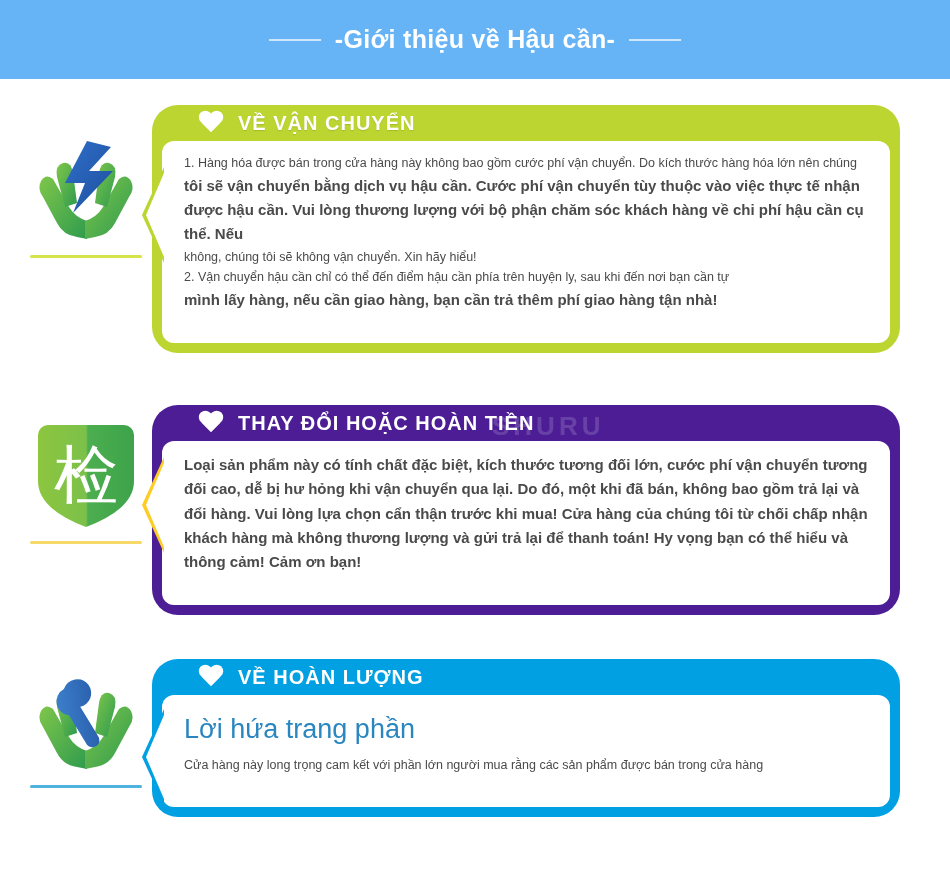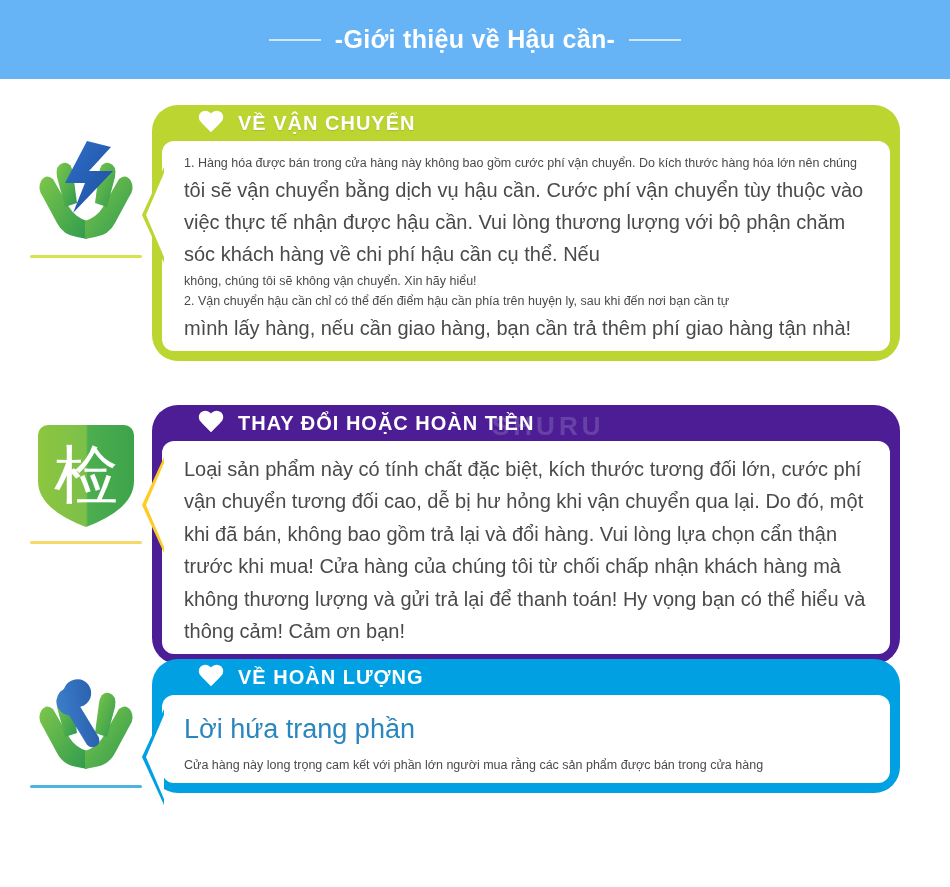--- a/index.html
+++ b/index.html
@@ -117,21 +117,21 @@
     font-weight: bold;
     letter-spacing: 4px;
     color: rgba(255,255,255,0.16);
     white-space: nowrap;
     z-index: 1;
   }
 
   .card-body {
     background: #ffffff;
     border-radius: 12px;
-    padding: 12px 22px 7px 22px;
+    padding: 12px 22px 31px 22px;
     box-sizing: border-box;
     position: relative;
   }
 
   
   .tail {
     position: absolute;
     left: -22px;
     width: 24px;
     height: 96px;
@@ -140,22 +140,23 @@
 
   .para {
     color: #4a4a4a;
     margin: 0;
   }
   .para.small {
     font-size: 12.5px;
     line-height: 1.65;
   }
   .para.big {
-    font-size: 20px;
+    font-size: 15px;
     line-height: 1.62;
+    font-weight: bold;
   }
   .promise {
     color: #2a86bf;
     font-size: 27px;
     margin: 6px 0 10px 0;
     line-height: 1.2;
   }
 
   
   .green .card { background: #bcd530; }

